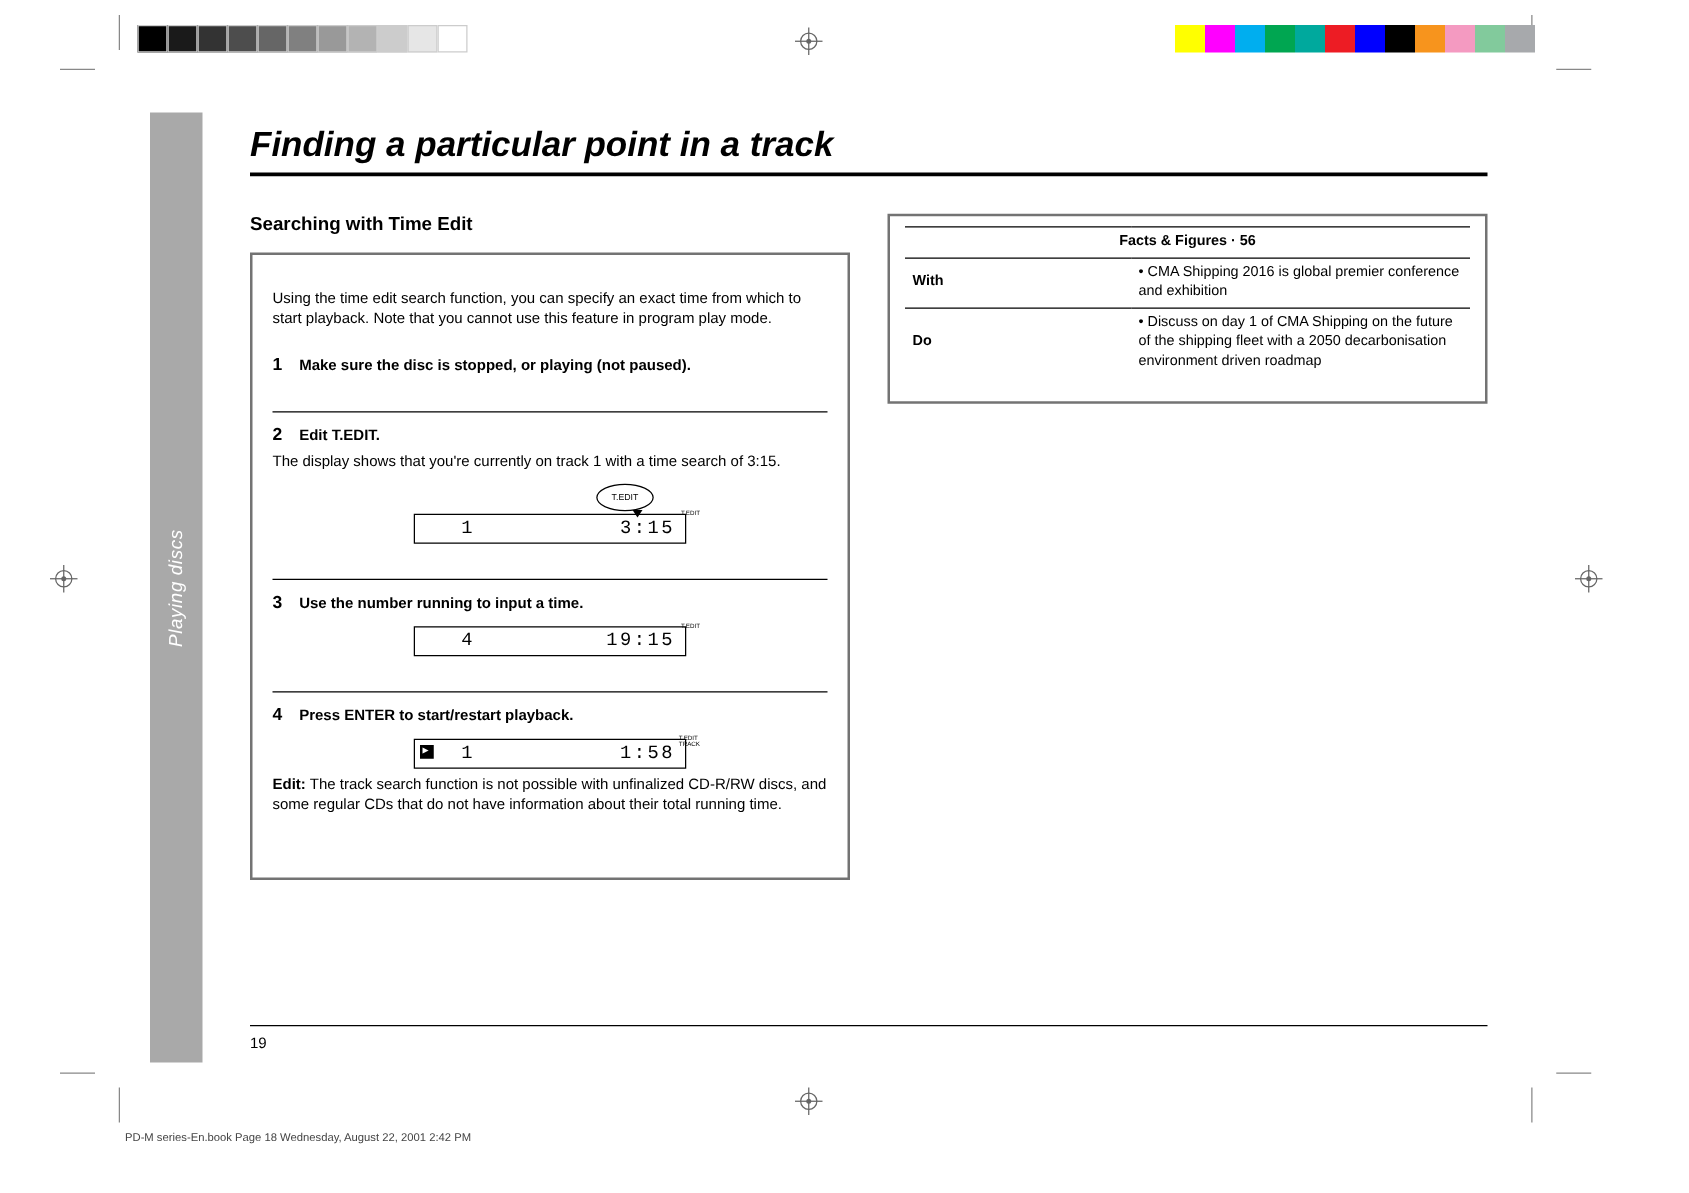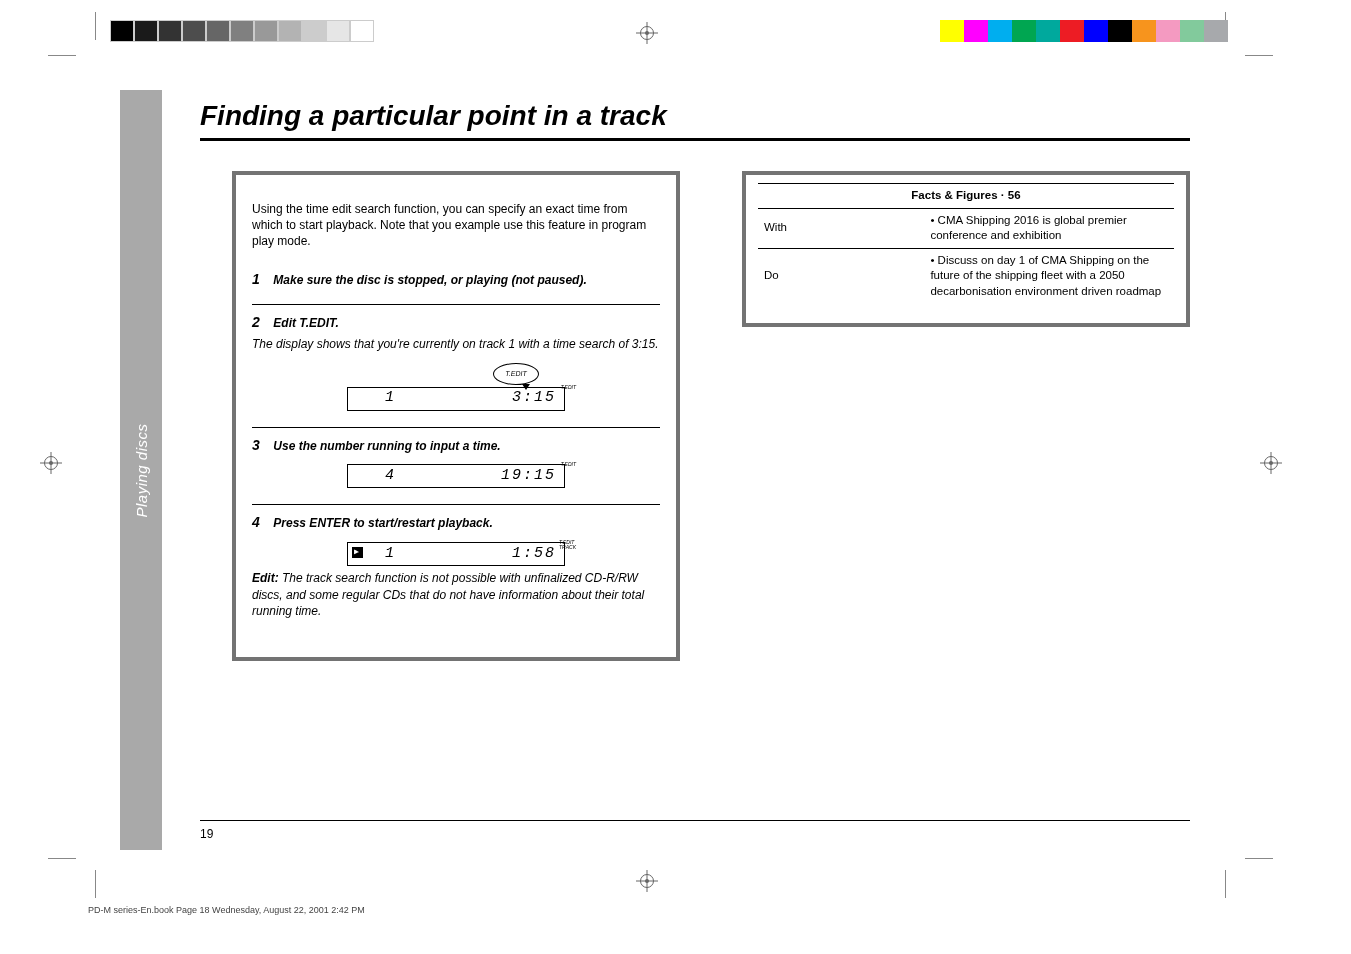--- a/index.html
+++ b/index.html
@@ -68,30 +68,28 @@
     gap: 30px;
   }
   .col { flex: 1; }
   .subhead {
     font-size: 15px;
     font-weight: bold;
     margin: 0 0 14px 0;
   }
 
   .frame {
-    border: 4px solid #737373;
+    border: 2px solid #737373;
     padding: 14px 16px 22px 16px;
     font-size: 12px;
     line-height: 1.35;
-    margin-left: 32px;
   }
   .step {
     border-bottom: 1px solid #000;
-    padding: 8px 0 12px 0;
-    font-style: italic;
+    padding: 8px 0 24px 0;
   }
   .step:last-of-type { border-bottom: none; }
   .step p { margin: 0 0 4px 0; }
   .step .num { font-weight: bold; font-size: 14px; display:inline-block; width:18px; }
   .step .blead { font-weight: bold; }
 
   .lcd-wrap { display:flex; flex-direction:column; align-items:center; margin:10px 0 4px 0; }
   .lcd {
     width: 200px;
     height: 22px;
@@ -157,36 +155,36 @@
     text-align: center;
     font-weight: bold;
     border-bottom: 1px solid #000;
     border-top: 1px solid #000;
     padding: 4px 6px;
   }
   .facts-table td {
     border-bottom: 1px solid #000;
     padding: 4px 6px;
   }
-  .facts-table td.left { width: 40%; font-weight: normal; }
+  .facts-table td.left { width: 40%; font-weight: bold; }
   .facts-table tr.noborder td { border-bottom: none; }
 
   .pagenum {
     position: absolute;
     left: 200px;
     top: 820px;
     width: 990px;
     border-top: 1px solid #000;
     padding-top: 6px;
     font-size: 12px;
   }
 
   .footer-file {
     position: absolute;
-    left: 88px;
+    left: 100px;
     top: 905px;
     font-size: 9px;
     color: #444;
   }
 
 </style>
 </head>
 <body>
 
 <div class="crop-mark-v" style="left:95px; top:12px;"></div>
@@ -248,23 +246,24 @@
   <span>Playing discs</span>
 </div>
 
 <div class="content">
   <h1 class="title">Finding a particular point in a track</h1>
   <hr class="rule">
 
   <div class="two-col">
 
     <div class="col">
+      <p class="subhead">Searching with Time Edit</p>
 
       <div class="frame">
-        <p>Using the time edit search function, you can specify an exact time from which to start playback. Note that you example use this feature in program play mode.</p>
+        <p>Using the time edit search function, you can specify an exact time from which to start playback. Note that you cannot use this feature in program play mode.</p>
 
         <div class="step">
           <p><span class="num">1</span>
              <span class="blead">Make sure the disc is stopped, or playing (not paused).</span></p>
         </div>
 
         <div class="step">
           <p><span class="num">2</span>
              <span class="blead">Edit T.EDIT.</span></p>
           <p>The display shows that you're currently on track 1 with a time search of 3:15.</p>

